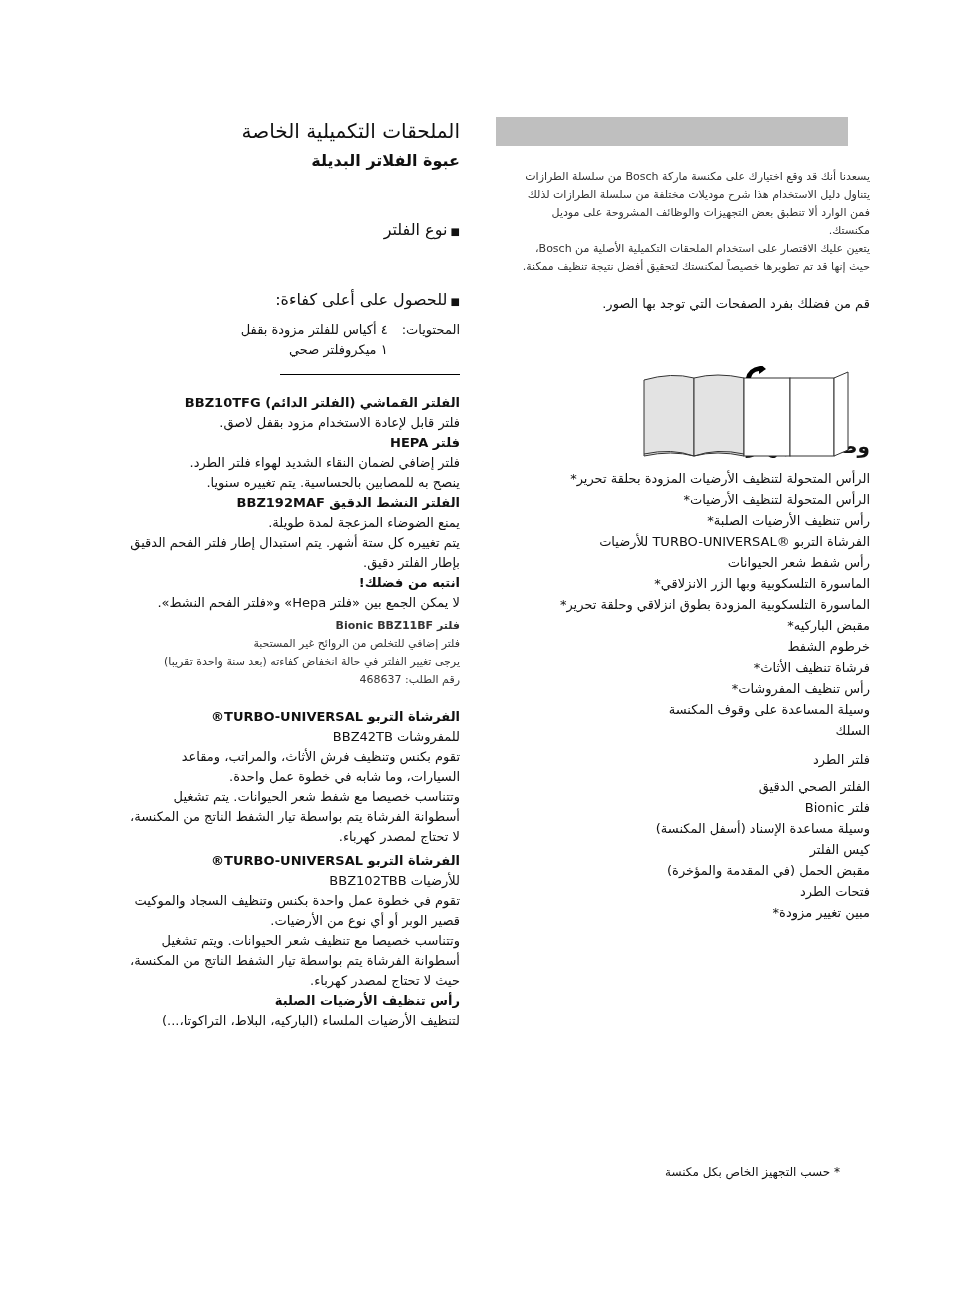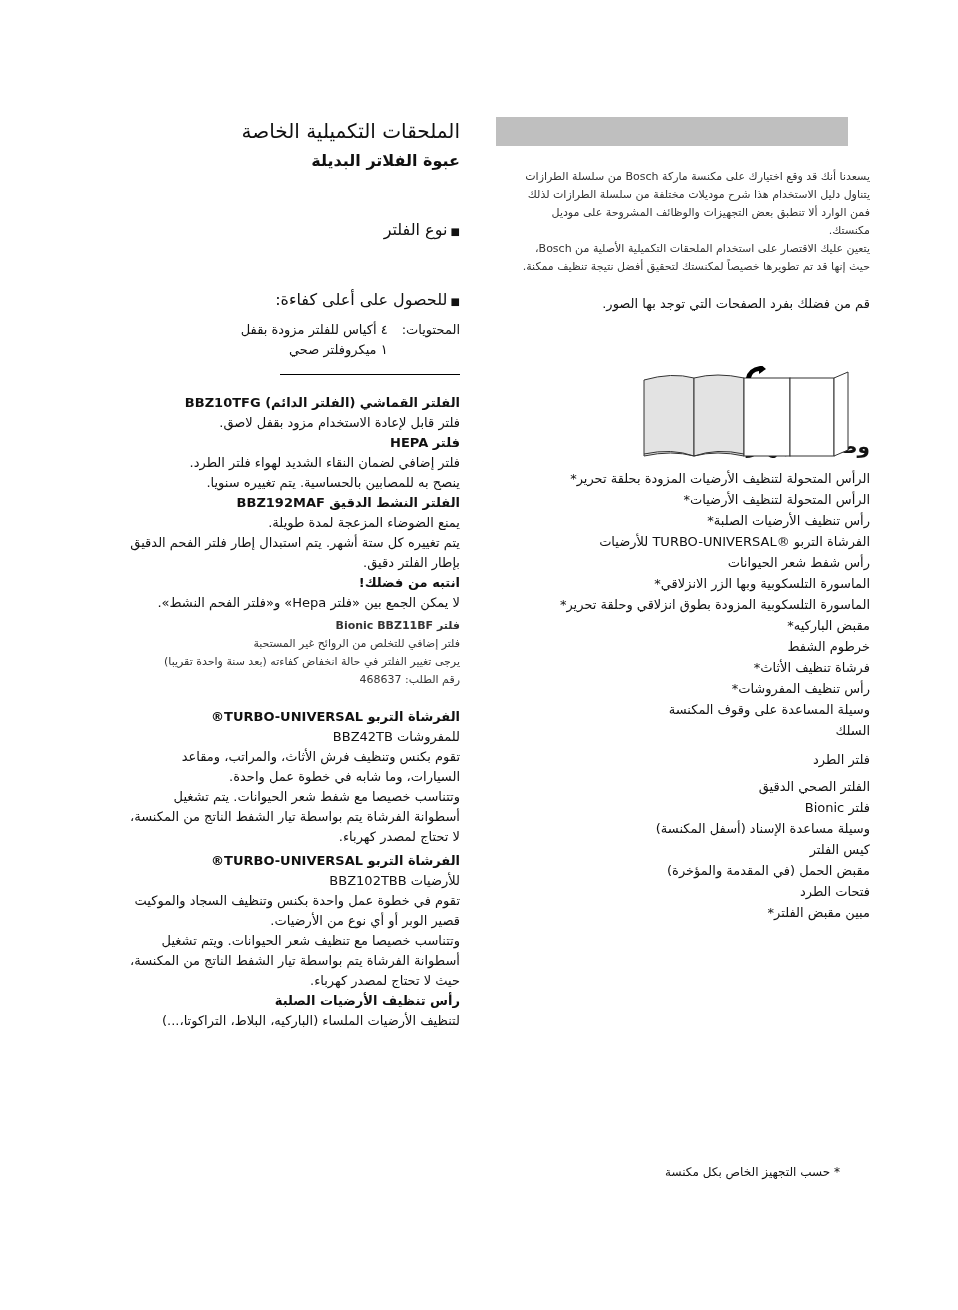--- a/index.html
+++ b/index.html
@@ -98,21 +98,21 @@
   <div class="item">رأس تنظيف المفروشات*</div>
   <div class="item">وسيلة المساعدة على وقوف المكنسة</div>
   <div class="item">السلك</div>
   <div class="item" style="margin-top:8px">فلتر الطرد</div>
   <div class="item" style="margin-top:6px">الفلتر الصحي الدقيق</div>
   <div class="item">فلتر Bionic</div>
   <div class="item">وسيلة مساعدة الإسناد (أسفل المكنسة)</div>
   <div class="item">كيس الفلتر</div>
   <div class="item">مقبض الحمل (في المقدمة والمؤخرة)</div>
   <div class="item">فتحات الطرد</div>
-  <div class="item">مبين مقبض الفلتر*</div>
+  <div class="item">مبين تغيير مزودة*</div>
 </div>
 
 <svg class="illustration" viewBox="0 0 210 95">
   <path d="M2 14 Q30 6 52 12 L52 90 Q30 84 2 90 Z" fill="#e3e3e3" stroke="#333" stroke-width="1"></path>
   <path d="M52 12 Q75 6 102 12 L102 90 Q75 84 52 90 Z" fill="#e3e3e3" stroke="#333" stroke-width="1"></path>
   <path d="M2 88 Q30 82 52 90 Q75 82 102 88" fill="none" stroke="#333" stroke-width="1"></path>
   <rect x="102" y="12" width="46" height="78" fill="#fff" stroke="#333" stroke-width="1"></rect>
   <rect x="148" y="12" width="44" height="78" fill="#fff" stroke="#333" stroke-width="1"></rect>
   <path d="M192 12 L206 6 L206 84 L192 90 Z" fill="#fff" stroke="#333" stroke-width="1"></path>
   <path d="M104 12 Q106 2 118 0 L117 -3 L124 3 L117 8 L117 5 Q110 6 109 12 Z" fill="#000"></path>

